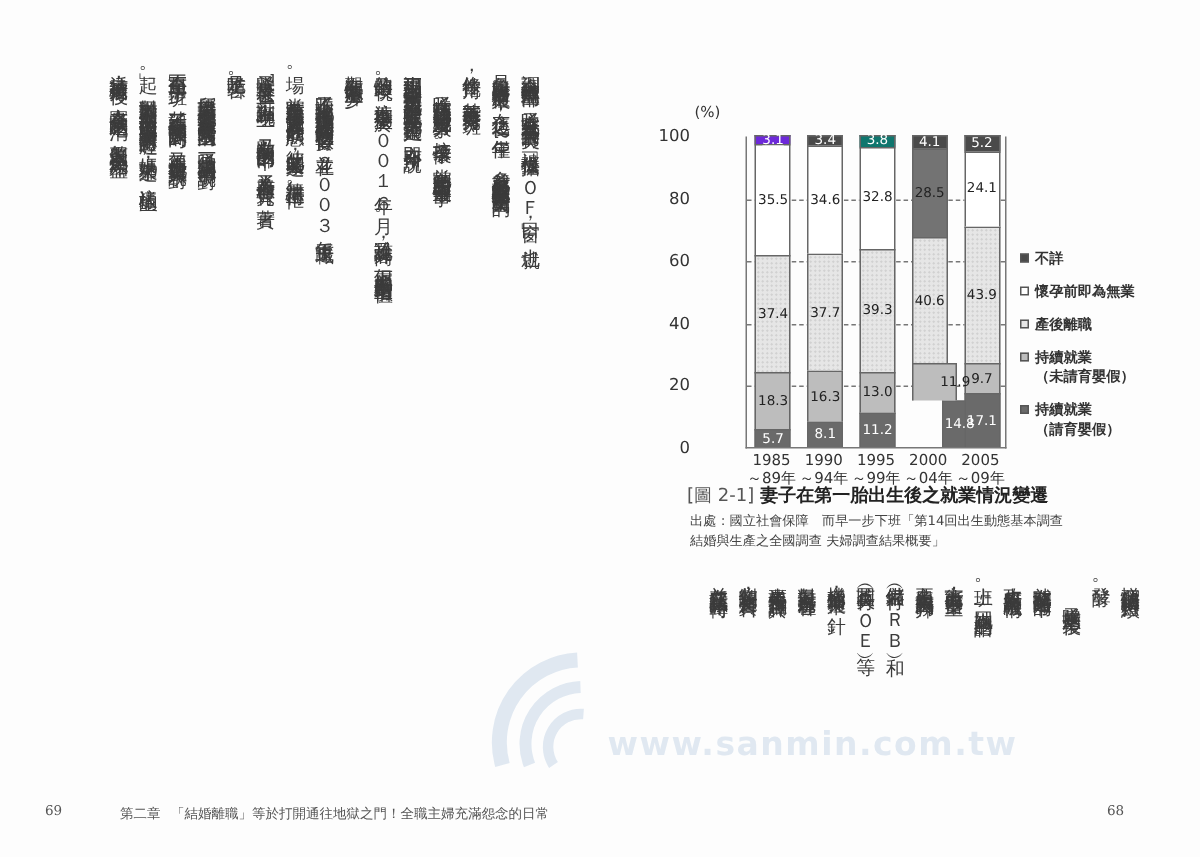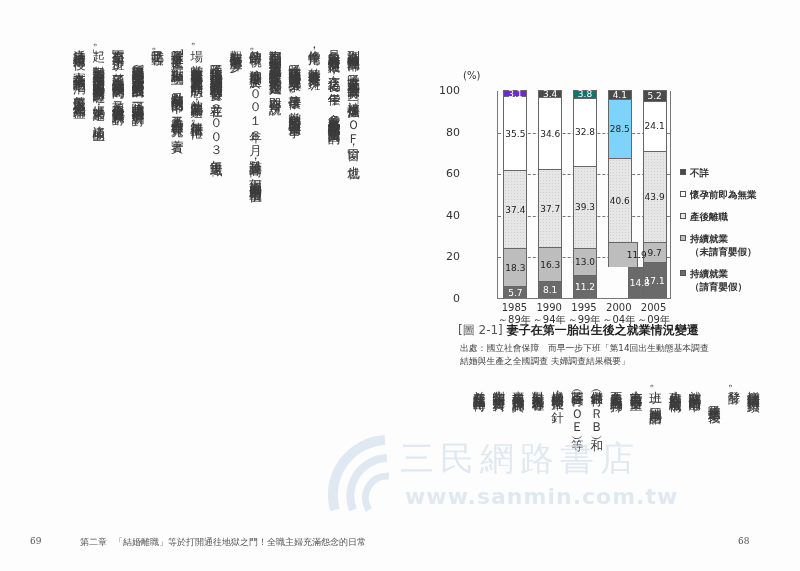--- a/index.html
+++ b/index.html
@@ -86,21 +86,20 @@
     <div class="vcol" style="left: 469.6px; top: 381px;">並在任職第三年時轉</div>
   </div>
 <div class="footer" style="left:738px; top:536px;">68</div>
 
 <div class="wm">
   <svg width="70" height="90" viewBox="0 0 70 90" style="position:absolute;left:-20px;top:0;">
     <path d="M60 10 A55 55 0 0 0 10 80" stroke="#c9d8e8" stroke-width="10" fill="none"></path>
     <path d="M62 28 A38 38 0 0 0 28 80" stroke="#c9d8e8" stroke-width="8" fill="none"></path>
     <path d="M64 46 A22 22 0 0 0 44 80" stroke="#c9d8e8" stroke-width="7" fill="none"></path>
   </svg>
-  <div class="wm-text">三民網路書店</div>
   <div class="wm-url">www.sanmin.com.tw</div>
 </div>
 
 <div class="chart">
   <div class="unit">(%)</div>
   <div id="yticks">
       <div class="ytick" style="top: 222px;">0</div>
       <div class="ytick" style="top: 180.4px;">20</div>
       <div class="ytick" style="top: 138.8px;">40</div>
       <div class="ytick" style="top: 97.2px;">60</div>
@@ -166,21 +165,21 @@
       <div class="bar" style="left: 109.8px; height: 208px;">
         <div class="seg" style="height: 30.784px; background: rgb(106, 106, 106); color: rgb(255, 255, 255); margin-left: 20px;">
           <span>14.8</span>
         </div>
         <div class="seg" style="height: 24.752px; background: rgb(189, 189, 189); color: rgb(34, 34, 34); padding-left: 28px;">
           <span>11.9</span>
         </div>
         <div class="seg" style="height: 84.448px; background: radial-gradient(rgb(207, 207, 207) 0.6px, transparent 0.8px) 0% 0% / 3px 3px rgb(230, 230, 230); color: rgb(34, 34, 34);">
           <span>40.6</span>
         </div>
-        <div class="seg" style="height: 59.28px; background: #7dd3fc; color: rgb(34, 34, 34);">
+        <div class="seg" style="height: 59.28px; background: #737373; color: rgb(34, 34, 34);">
           <span>28.5</span>
         </div>
         <div class="seg" style="height: 8.528px; background: rgb(74, 74, 74); color: rgb(255, 255, 255);">
           <span>4.1</span>
         </div>
       </div>
       <div class="bar" style="left: 144.6px; height: 208px;">
         <div class="seg" style="height: 35.568px; background: rgb(106, 106, 106); color: rgb(255, 255, 255);">
           <span>17.1</span>
         </div>

